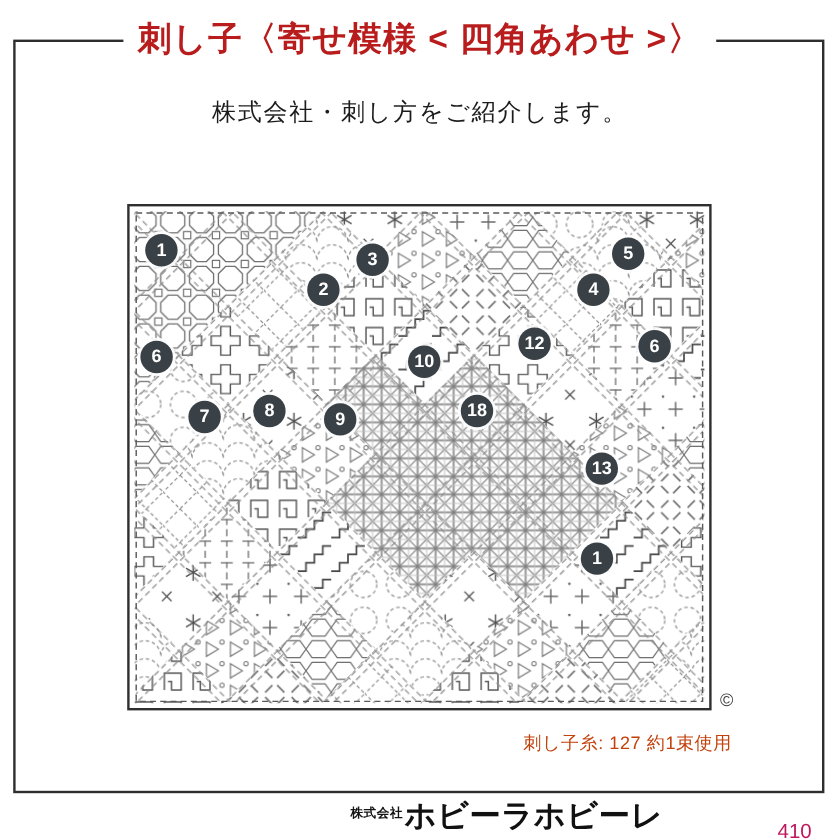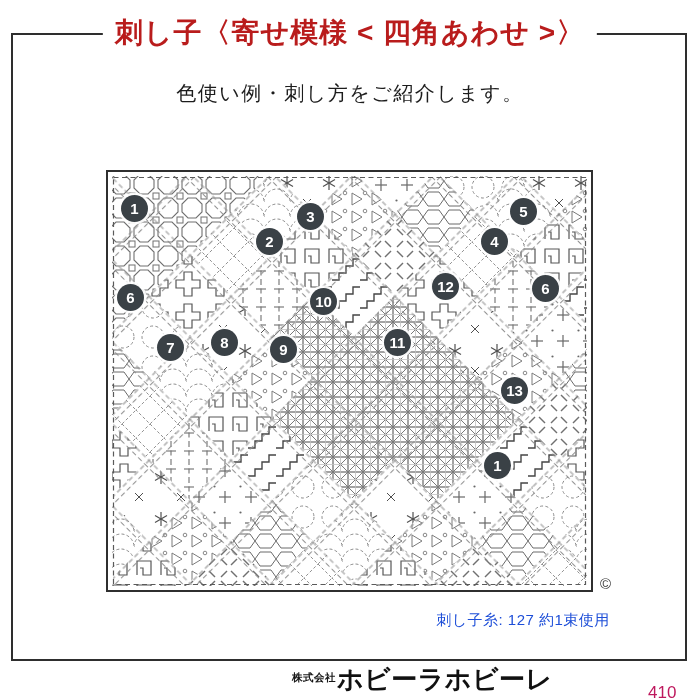--- a/index.html
+++ b/index.html
@@ -31,42 +31,42 @@
     background:#3a4146;color:#ffffff;font-size:15px;font-weight:bold;
     line-height:27px;text-align:center;
     box-shadow:0 0 0 2.5px rgba(255,255,255,0.9);
     font-family:"Liberation Sans",sans-serif;
   }
   .copyright-mark{
     position:absolute;left:600px;top:575px;font-size:15px;color:#3c3c3c;
   }
   .thread-note{
     position:absolute;left:398px;top:610px;width:250px;text-align:center;
-    font-size:15px;line-height:19px;color:#1d4ed8;letter-spacing:0.5px;
+    font-size:15px;line-height:19px;color:#c2410c;letter-spacing:0.5px;
   }
   .company-prefix{
     position:absolute;left:292px;top:671px;font-size:10.5px;font-weight:600;
     color:#141414;letter-spacing:0.5px;
   }
   .brand-logo{
     position:absolute;left:337px;top:662px;font-size:26px;font-weight:800;
     color:#111111;letter-spacing:0.5px;
   }
   .page-number{
     position:absolute;left:648px;top:683px;font-size:17px;color:#be185d;
   }
 </style>
 </head>
 <body>
 
 <div class="outer-box"></div>
 
 <div class="page-title">刺し子〈寄せ模様 &lt; 四角あわせ &gt;〉</div>
 
-<div class="subtitle">色使い例・刺し方をご紹介します。</div>
+<div class="subtitle">株式会社・刺し方をご紹介します。</div>
 
 <div class="sampler-panel">
   <svg width="483" height="418" viewBox="0 0 483 418" xmlns="http://www.w3.org/2000/svg">
     <defs>
       <clipPath id="clip-inner">
           <rect x="4" y="4" width="475" height="410"></rect>
         </clipPath>
 
       <pattern id="octagon-chain" patternUnits="userSpaceOnUse" width="24" height="24">
         <path d="M8,2 h8 l6,6 v8 l-6,6 h-8 l-6,-6 v-8 Z" fill="none" stroke="#6f6f6f" stroke-width="1.1"></path>
@@ -258,24 +258,24 @@
 <div class="badge" style="left: 13px; top: 23px;">1</div>
     <div class="badge" style="left: 148px; top: 56px;">2</div>
     <div class="badge" style="left: 189px; top: 31px;">3</div>
     <div class="badge" style="left: 373px; top: 56px;">4</div>
     <div class="badge" style="left: 402px; top: 26px;">5</div>
     <div class="badge" style="left: 9px; top: 112px;">6</div>
     <div class="badge" style="left: 424px; top: 103px;">6</div>
     <div class="badge" style="left: 49px; top: 162px;">7</div>
     <div class="badge" style="left: 103px; top: 157px;">8</div>
     <div class="badge" style="left: 162px; top: 164px;">9</div>
-    <div class="badge" style="left: 202px; top: 116px;">10</div>
-    <div class="badge" style="left: 276px; top: 157px;">11</div>
+    <div class="badge" style="left: 232px; top: 116px;">10</div>
+    <div class="badge" style="left: 276px; top: 157px;">18</div>
     <div class="badge" style="left: 324px; top: 101px;">12</div>
-    <div class="badge" style="left: 393px; top: 205px;">13</div>
+    <div class="badge" style="left: 380px; top: 205px;">13</div>
     <div class="badge" style="left: 376px; top: 280px;">1</div>
   </div>
 
 <div class="copyright-mark">©</div>
 
 <div class="thread-note">
   <div>刺し子糸: 127 約1束使用</div>
 </div>
 
 <div class="company-prefix">株式会社</div>

